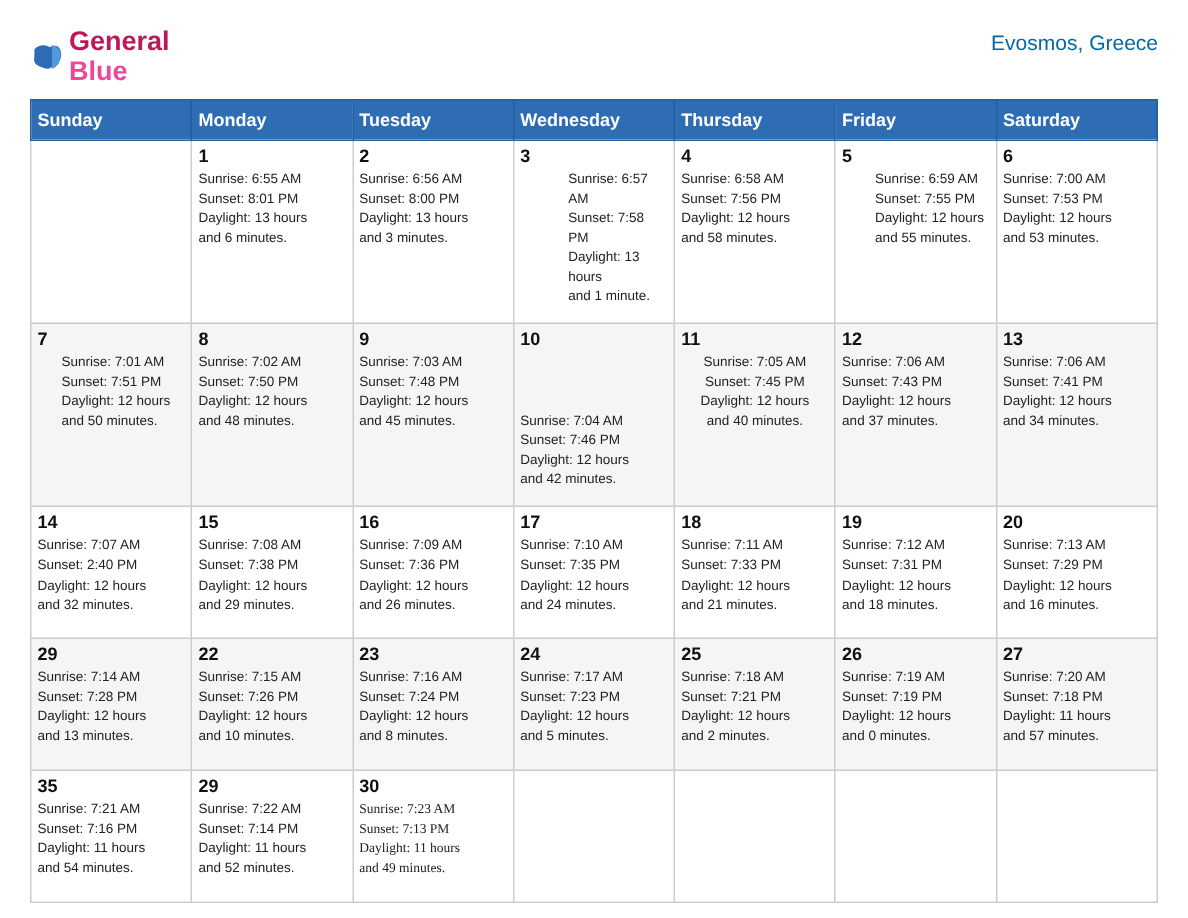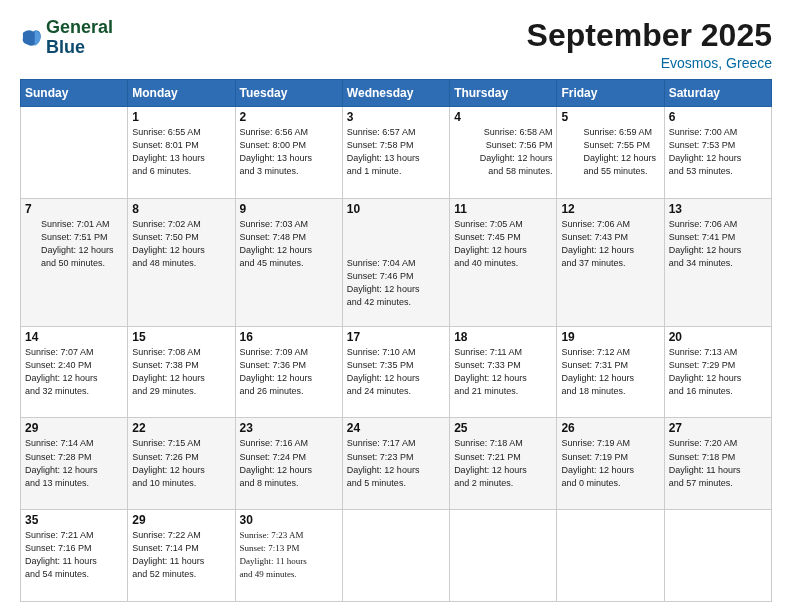--- a/index.html
+++ b/index.html
@@ -28,21 +28,21 @@
       align-items: center;
       gap: 4px;
     }
     .logo-text {
       font-size: 18px;
       font-weight: bold;
       color: #1a1a1a;
       line-height: 1.1;
     }
     .logo-text span {
-      color: #14532d;
+      color: #be185d;
     }
     .logo-icon {
       width: 22px;
       height: 22px;
     }
     .title-block {
       text-align: right;
     }
     .main-title {
       font-size: 32px;
@@ -107,26 +107,25 @@
 <div class="page">
   <div class="header">
     <div class="logo">
       <svg class="logo-icon" viewBox="0 0 30 30" xmlns="http://www.w3.org/2000/svg">
         <path d="M4 8 Q10 2 18 6 Q26 2 28 10 Q30 18 22 22 Q18 28 10 24 Q2 22 4 14 Z" fill="#2e6db4"></path>
         <path d="M20 4 Q28 6 28 14 Q28 22 20 26" fill="#5599dd"></path>
       </svg>
       <div>
         <div class="logo-text">
           <span>General</span><br>
-          <span style="color:#0c4a6e">Blue</span>
+          <span style="color:#ec4899">Blue</span>
         </div>
       </div>
     </div>
     <div class="title-block">
-      <div class="main-title">September 2025</div>
       <div class="subtitle">Evosmos, Greece</div>
     </div>
   </div>
 
   <table class="calendar">
     <thead>
       <tr>
         <th>Sunday</th>
         <th>Monday</th>
         <th>Tuesday</th>
@@ -148,28 +147,28 @@
           </td>
           <td>
             <span class="day-num">2</span>
             <div class="day-info" style="white-space: pre-line;">Sunrise: 6:56 AM
 Sunset: 8:00 PM
 Daylight: 13 hours
 and 3 minutes.</div>
           </td>
           <td>
             <span class="day-num">3</span>
-            <div class="day-info" style="white-space: pre-line;">Sunrise: 6:57 AM
+            <div class="day-info" style="white-space: pre-line; margin-left: 32px;">Sunrise: 6:57 AM
 Sunset: 7:58 PM
 Daylight: 13 hours
 and 1 minute.</div>
           </td>
           <td>
             <span class="day-num">4</span>
-            <div class="day-info" style="white-space: pre-line; text-align: right;">Sunrise: 6:58 AM
+            <div class="day-info" style="white-space: pre-line;">Sunrise: 6:58 AM
 Sunset: 7:56 PM
 Daylight: 12 hours
 and 58 minutes.</div>
           </td>
           <td>
             <span class="day-num">5</span>
             <div class="day-info" style="white-space: pre-line; margin-left: 22px;">Sunrise: 6:59 AM
 Sunset: 7:55 PM
 Daylight: 12 hours
 and 55 minutes.</div>
@@ -206,21 +205,21 @@
           </td>
           <td>
             <span class="day-num">10</span>
             <div class="day-info" style="white-space: pre-line; margin-top: 41px;">Sunrise: 7:04 AM
 Sunset: 7:46 PM
 Daylight: 12 hours
 and 42 minutes.</div>
           </td>
           <td>
             <span class="day-num">11</span>
-            <div class="day-info" style="white-space: pre-line;">Sunrise: 7:05 AM
+            <div class="day-info" style="white-space: pre-line; text-align: center;">Sunrise: 7:05 AM
 Sunset: 7:45 PM
 Daylight: 12 hours
 and 40 minutes.</div>
           </td>
           <td>
             <span class="day-num">12</span>
             <div class="day-info" style="white-space: pre-line;">Sunrise: 7:06 AM
 Sunset: 7:43 PM
 Daylight: 12 hours
 and 37 minutes.</div>

